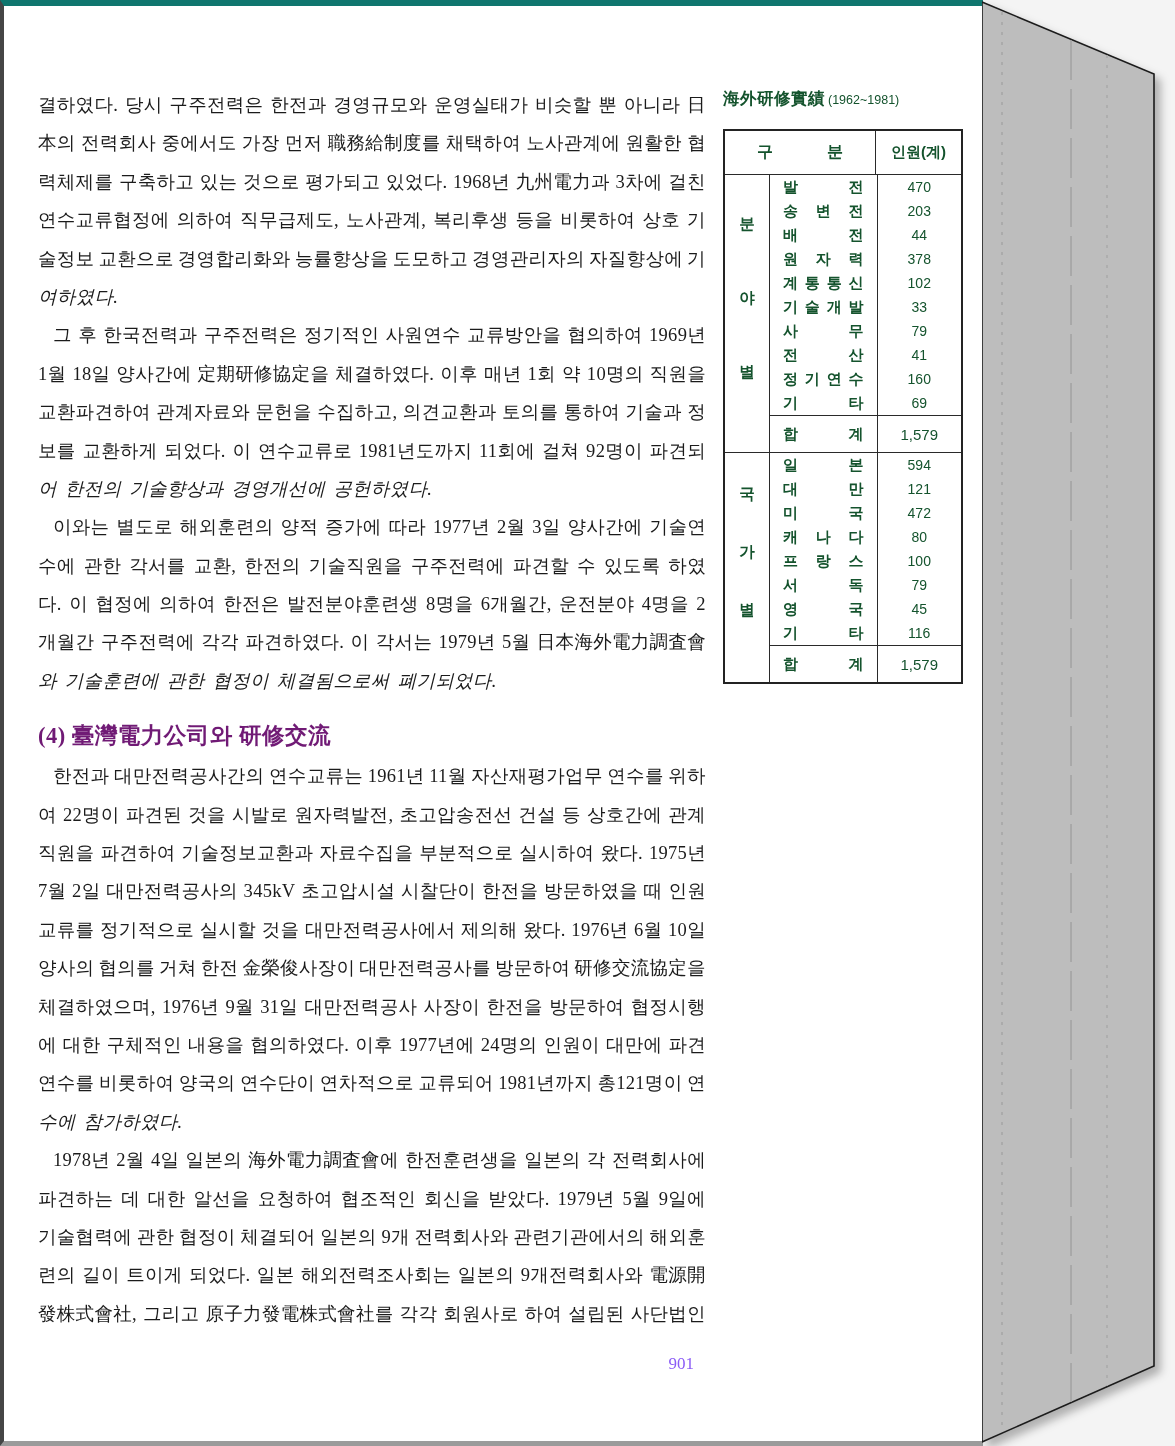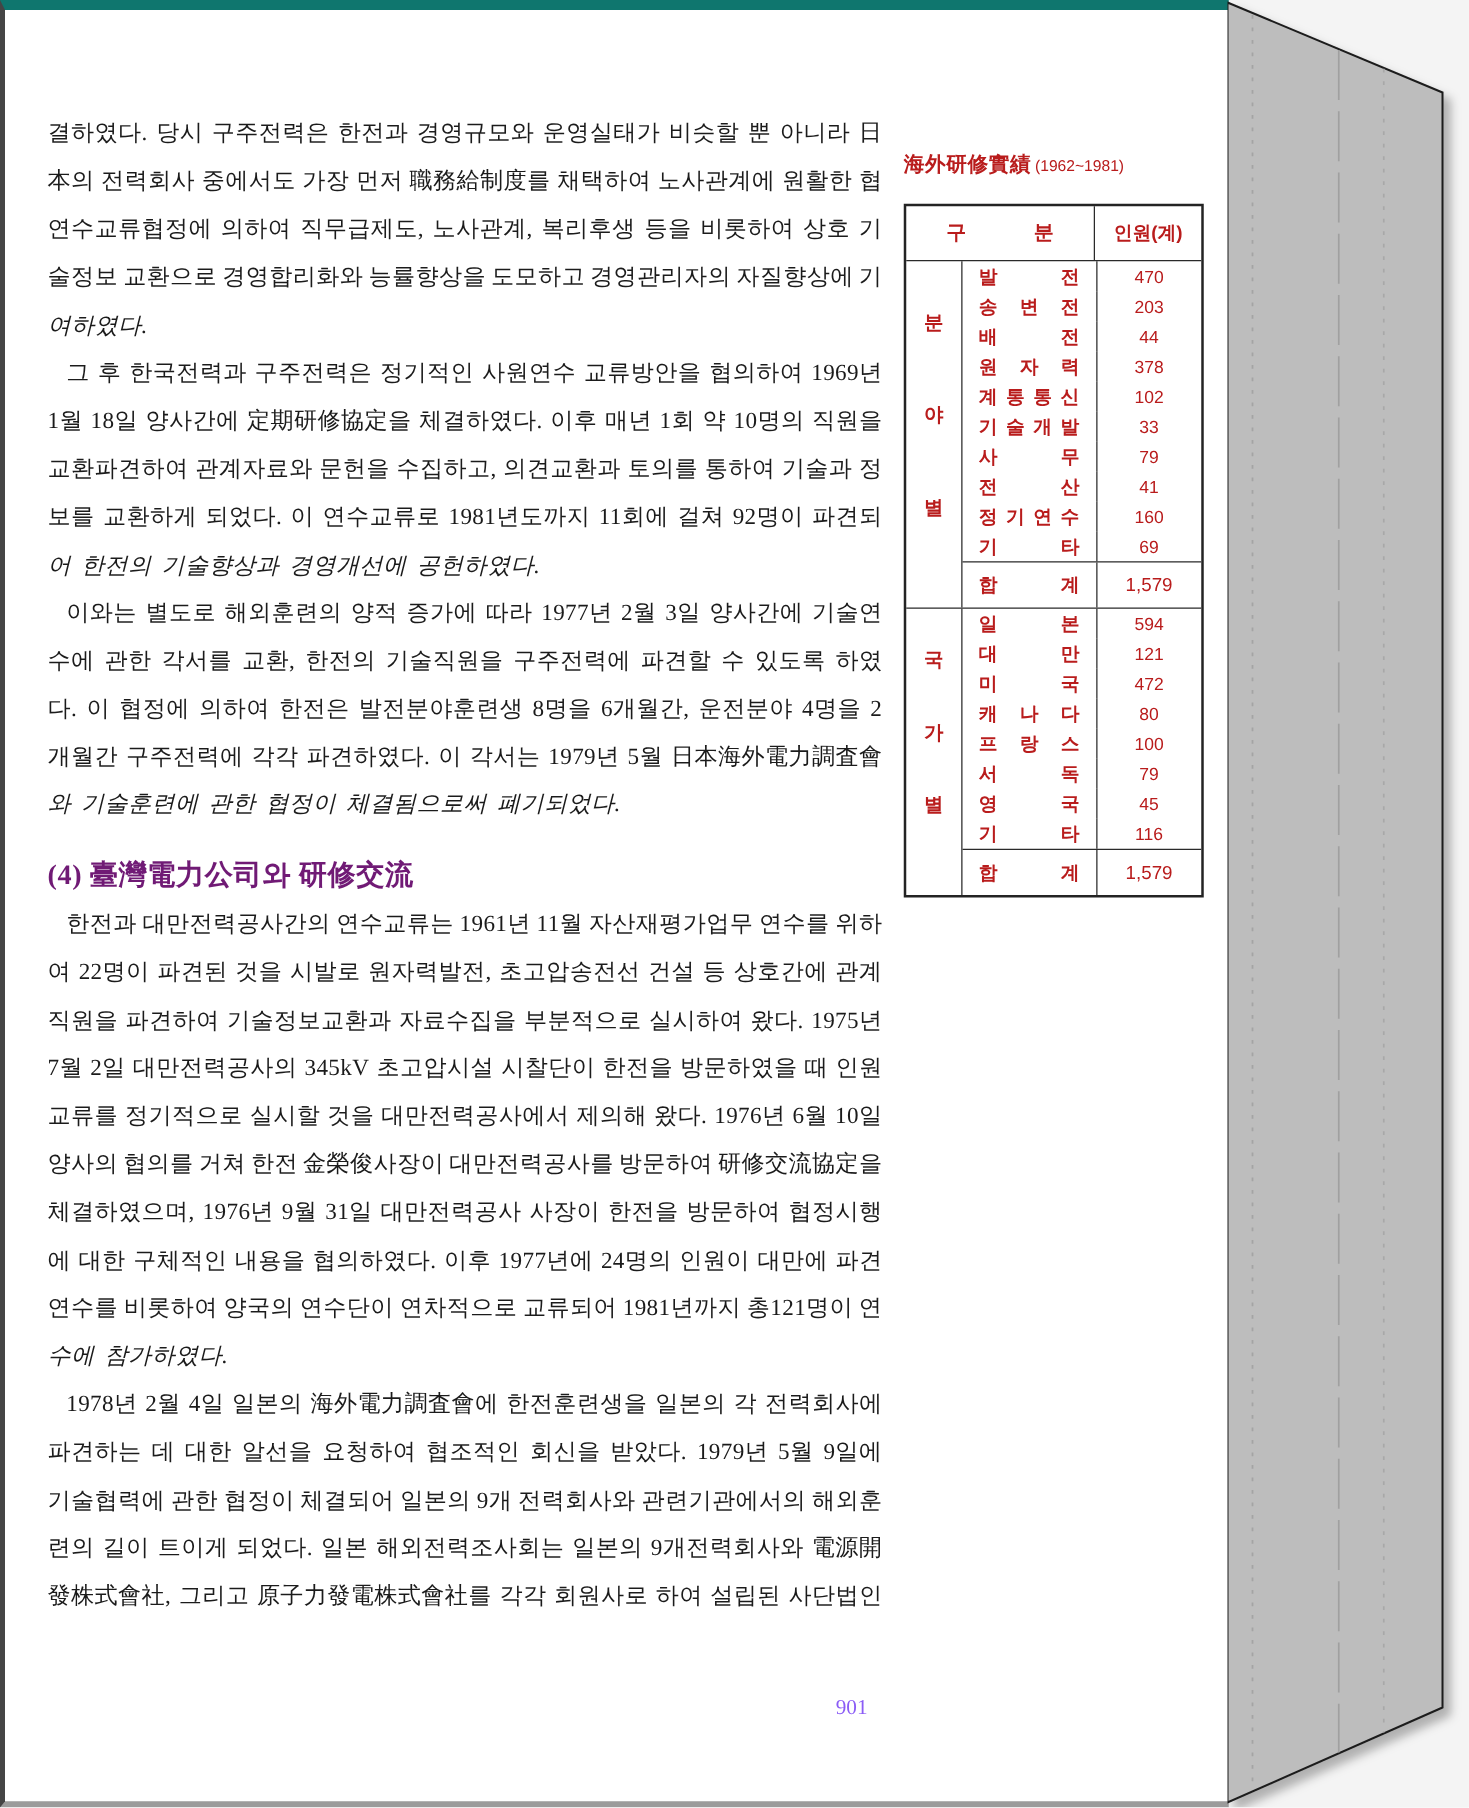--- a/index.html
+++ b/index.html
@@ -15,21 +15,21 @@
     overflow: hidden;
   }
   
   .page {
     position: absolute;
     left: 0; top: 0;
     width: 983px; height: 1446px;
     box-sizing: border-box;
     background: #ffffff;
     border-left: 4px solid #454545;
-    border-top: 8px solid #0f766e;
+    border-top: 6px solid #0f766e;
     border-bottom: 5px solid #9b9b9b;
   }
   
   .text-col {
     position: absolute;
     left: 34px; top: 80px;
     width: 668px;
     color: #1b1b1b;
   }
   .line {
@@ -60,22 +60,21 @@
     text-align: right;
     font-size: 17px;
     color: #8b5cf6;
   }
   
   .table-wrap {
     position: absolute;
     left: 719px; top: 80px;
     width: 242px;
     font-family: "Liberation Sans", sans-serif;
-    color: #b91c1c;
-    margin-top: 32px;
+    color: #14532d;
   }
   .table-title { height: 24px; line-height: 24px; white-space: nowrap; }
   .table-title .tt-main { font-size: 16.5px; font-weight: bold; letter-spacing: 0.5px; }
   .table-title .tt-period { font-size: 12.5px; font-weight: normal; margin-left: 3px; }
   .kv-table {
     margin-top: 19px;
     box-sizing: border-box;
     width: 240px;
     border: 2px solid #232323;
     background: #fff;
@@ -154,20 +153,32 @@
           <span>本의</span>
           <span>전력회사</span>
           <span>중에서도</span>
           <span>가장</span>
           <span>먼저</span>
           <span>職務給制度를</span>
           <span>채택하여</span>
           <span>노사관계에</span>
           <span>원활한</span>
           <span>협</span>
+        </div>
+        <div class="line">
+          <span>력체제를</span>
+          <span>구축하고</span>
+          <span>있는</span>
+          <span>것으로</span>
+          <span>평가되고</span>
+          <span>있었다.</span>
+          <span>1968년</span>
+          <span>九州電力과</span>
+          <span>3차에</span>
+          <span>걸친</span>
         </div>
         <div class="line">
           <span>연수교류협정에</span>
           <span>의하여</span>
           <span>직무급제도,</span>
           <span>노사관계,</span>
           <span>복리후생</span>
           <span>등을</span>
           <span>비롯하여</span>
           <span>상호</span>

